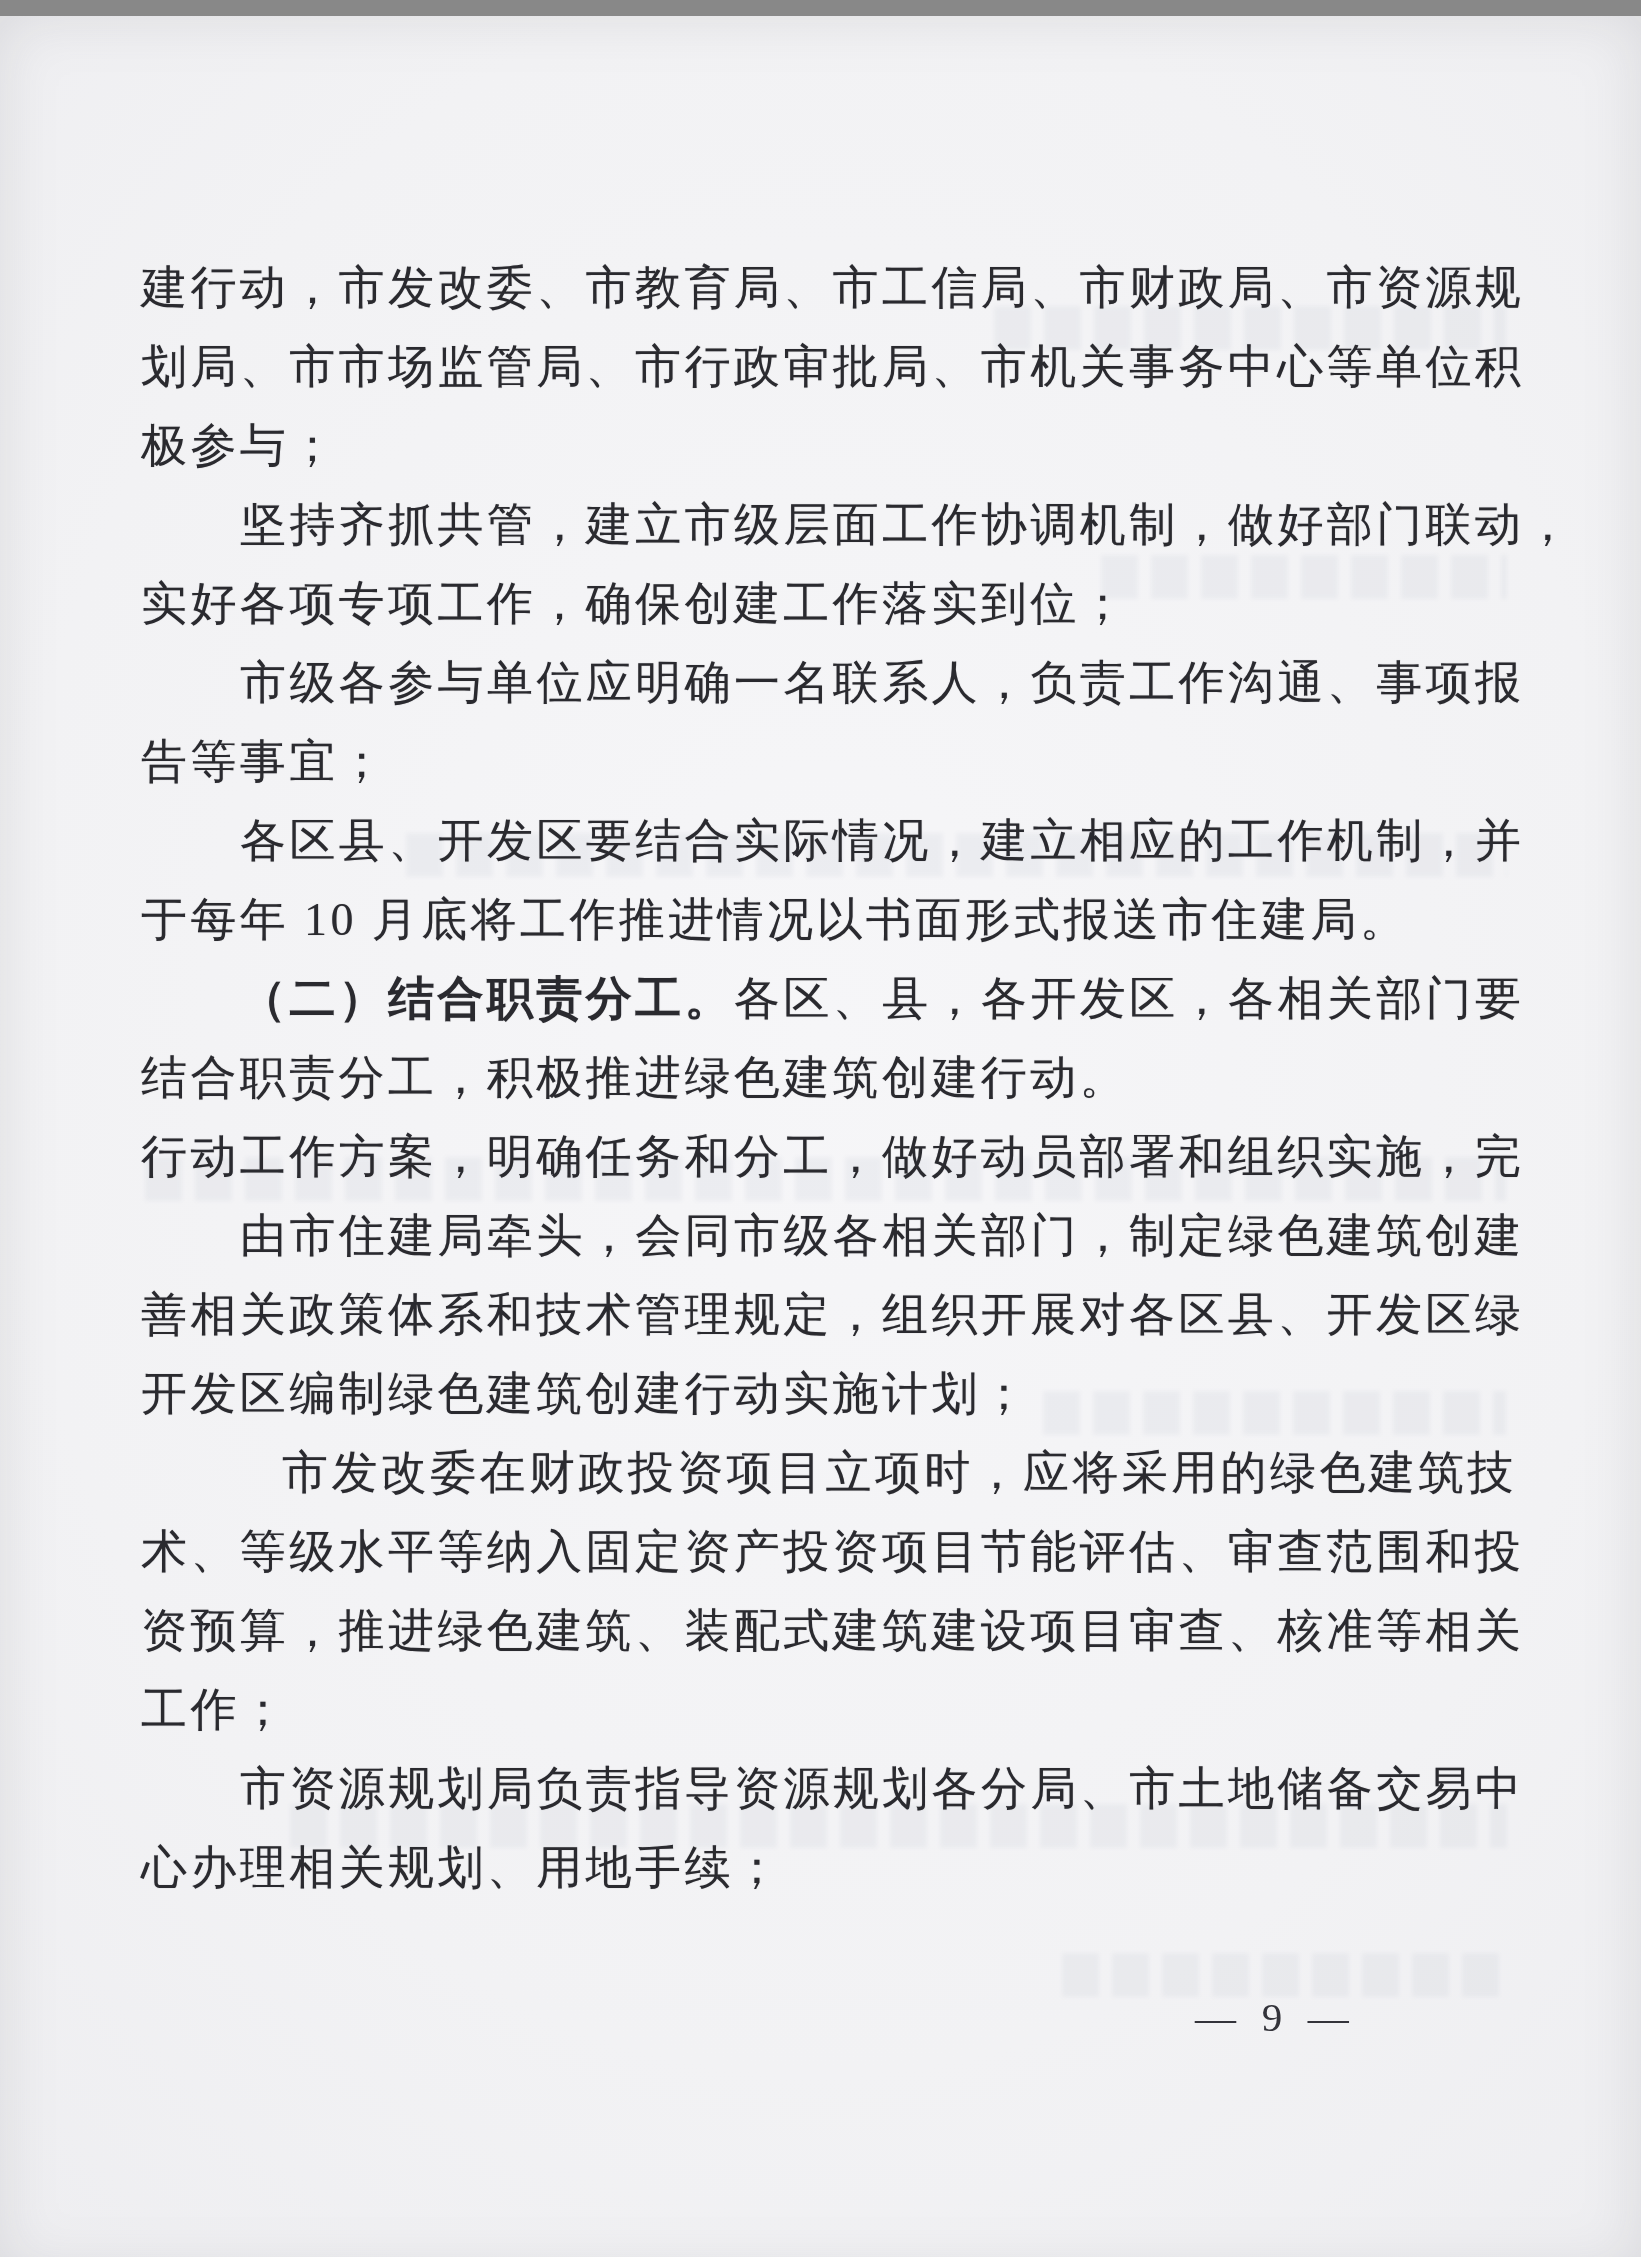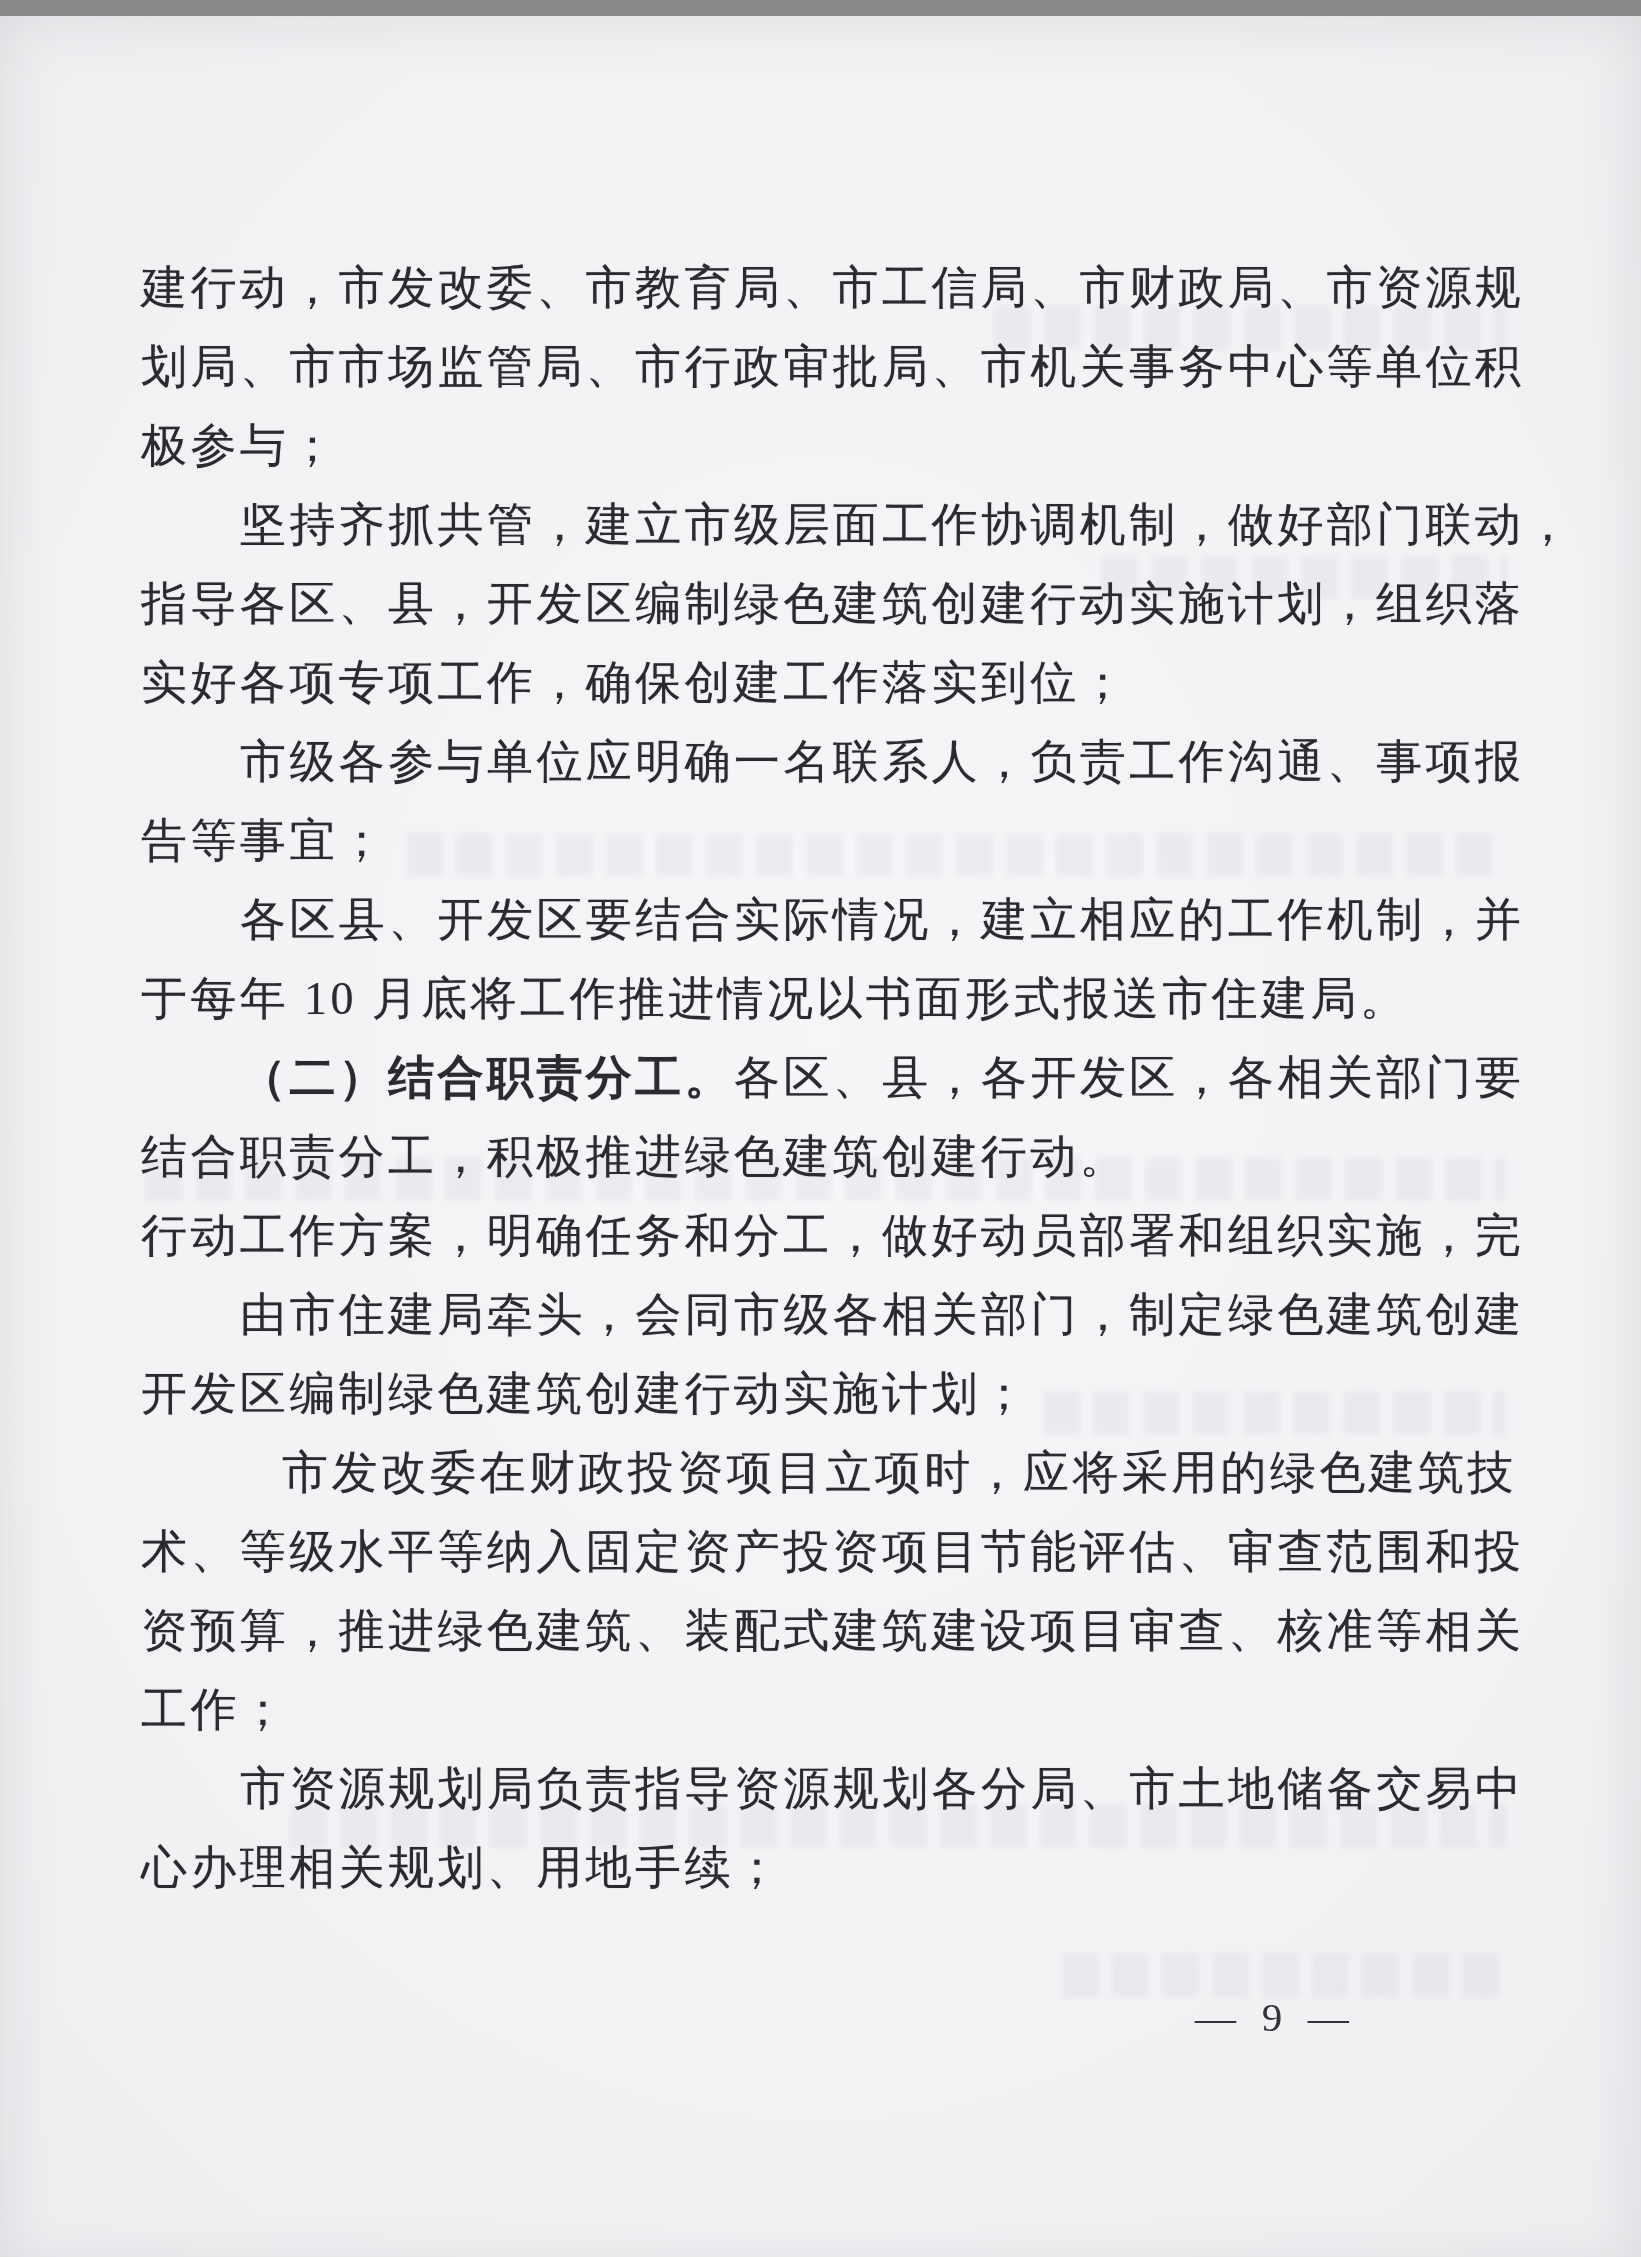--- a/index.html
+++ b/index.html
@@ -65,30 +65,30 @@
   <div class="ghost" style="left:145px;  top:1141px; width:1361px;"></div>
   <div class="ghost" style="left:1043px; top:1375px; width:463px;"></div>
   <div class="ghost" style="left:290px;  top:1788px; width:1217px;"></div>
   <div class="ghost" style="left:1062px; top:1937px; width:444px;"></div>
 
   <div class="text-block" id="text-block">
       <div class="line"><span class="seg">建行动，市发改委、市教育局、市工信局、市财政局、市资源规</span></div>
       <div class="line"><span class="seg">划局、市市场监管局、市行政审批局、市机关事务中心等单位积</span></div>
       <div class="line"><span class="seg">极参与；</span></div>
       <div class="line indent"><span class="seg">坚持齐抓共管，建立市级层面工作协调机制，做好部门联动，</span></div>
-      <div class="line"><span class="seg">指导各区、县，开发区编制绿色建筑创建行动实施计划，组织落</span></div>
       <div class="line"><span class="seg">实好各项专项工作，确保创建工作落实到位；</span></div>
       <div class="line indent"><span class="seg">市级各参与单位应明确一名联系人，负责工作沟通、事项报</span></div>
       <div class="line"><span class="seg">告等事宜；</span></div>
       <div class="line indent"><span class="seg">各区县、开发区要结合实际情况，建立相应的工作机制，并</span></div>
       <div class="line"><span class="seg">于每年 10 月底将工作推进情况以书面形式报送市住建局。</span></div>
       <div class="line indent"><span class="seg bold">（二）结合职责分工。</span><span class="seg">各区、县，各开发区，各相关部门要</span></div>
       <div class="line"><span class="seg">结合职责分工，积极推进绿色建筑创建行动。</span></div>
       <div class="line"><span class="seg">行动工作方案，明确任务和分工，做好动员部署和组织实施，完</span></div>
       <div class="line indent"><span class="seg">由市住建局牵头，会同市级各相关部门，制定绿色建筑创建</span></div>
+      <div class="line"><span class="seg">善相关政策体系和技术管理规定，组织开展对各区县、开发区绿</span></div>
       <div class="line"><span class="seg">开发区编制绿色建筑创建行动实施计划；</span></div>
       <div class="line indent"><span class="seg">市发改委在财政投资项目立项时，应将采用的绿色建筑技</span></div>
       <div class="line"><span class="seg">术、等级水平等纳入固定资产投资项目节能评估、审查范围和投</span></div>
       <div class="line"><span class="seg">资预算，推进绿色建筑、装配式建筑建设项目审查、核准等相关</span></div>
       <div class="line"><span class="seg">工作；</span></div>
       <div class="line indent"><span class="seg">市资源规划局负责指导资源规划各分局、市土地储备交易中</span></div>
       <div class="line"><span class="seg">心办理相关规划、用地手续；</span></div>
     </div>
 
   <div class="page-number">— 9 —</div>

